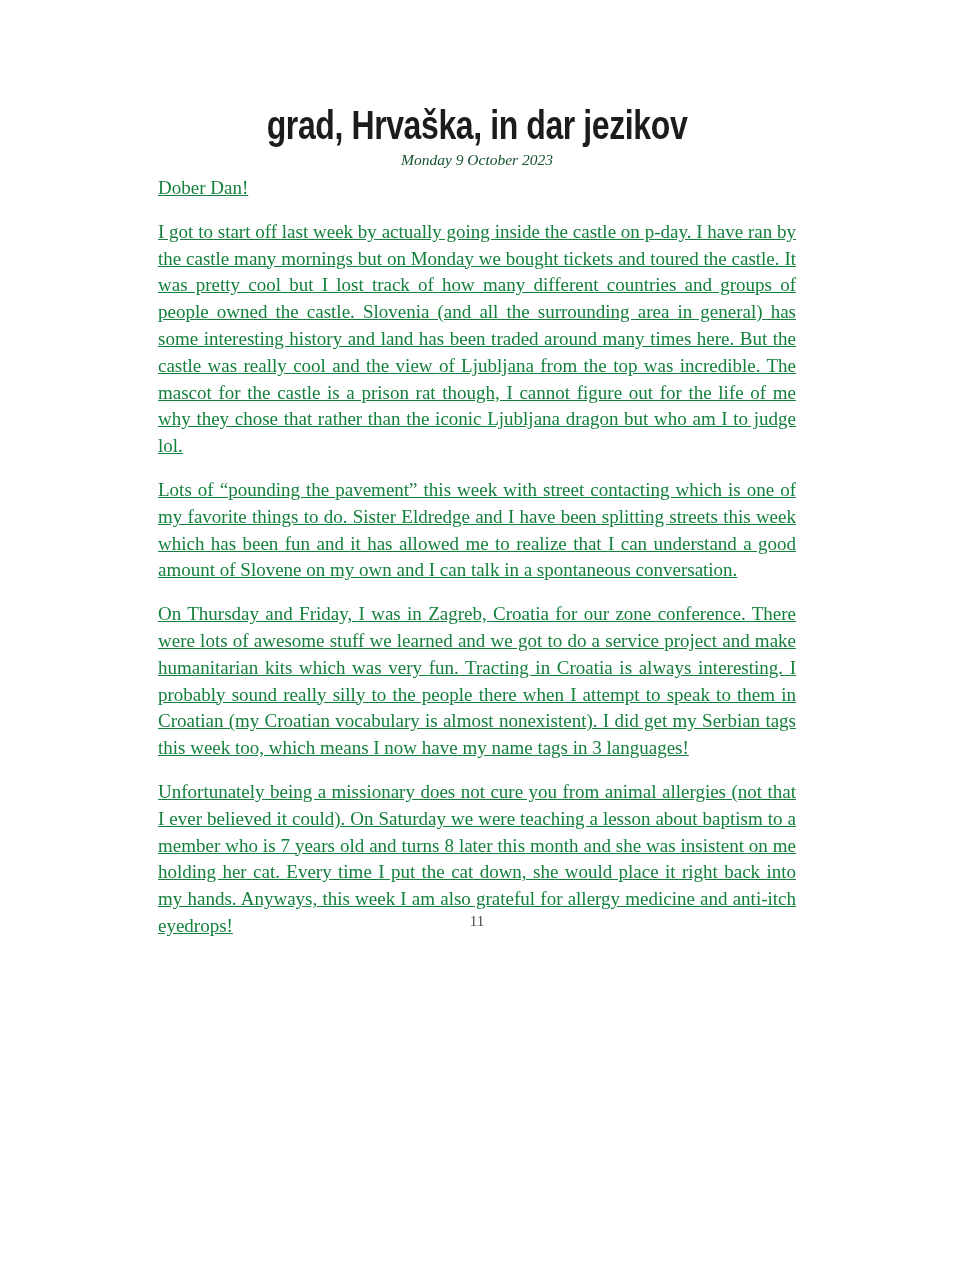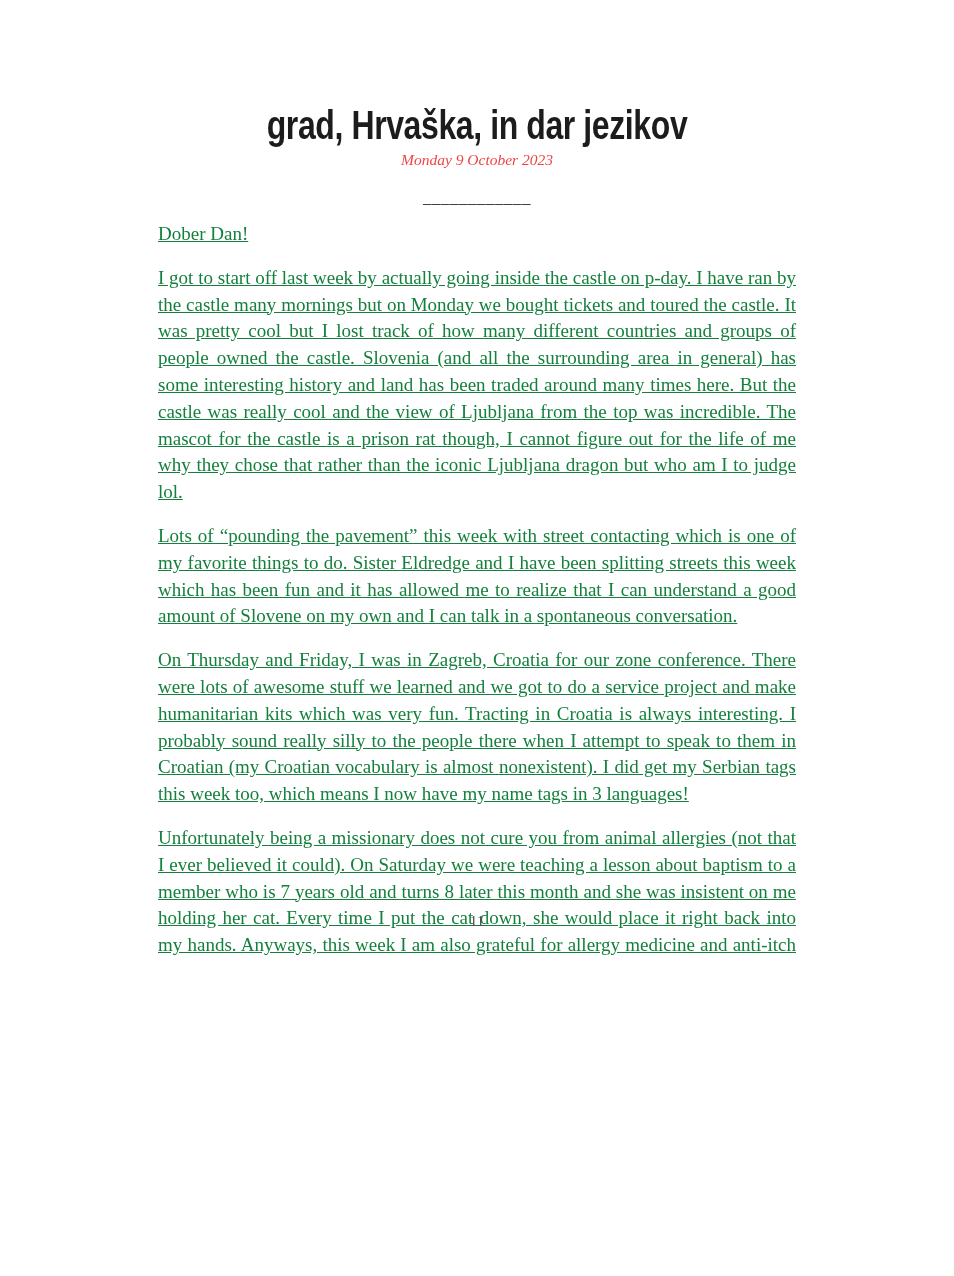--- a/index.html
+++ b/index.html
@@ -28,21 +28,21 @@
     text-align: center;
     margin: 0;
     transform: scaleX(0.8);
     transform-origin: 50% 50%;
     white-space: nowrap;
   }
   .date {
     font-family: "Liberation Serif", serif;
     font-style: italic;
     font-size: 15.5px;
-    color: #ef4444;
+    color: #14532d;
     text-align: center;
     margin-top: 4px;
   }
   .divider {
     text-align: center;
     margin-top: 12px;
     height: 34px;
     line-height: 34px;
   }
   .divider span {
@@ -76,23 +76,20 @@
 </style>
 </head>
 <body>
 
 <div class="page">
 
   <h1 class="title">grad, Hrvaška, in dar jezikov</h1>
 
   <div class="date">Monday 9 October 2023</div>
 
-  <div class="divider">
-    <span>____________</span>
-  </div>
 
   <div class="content">
     <p>Dober Dan!</p>
     <p>I got to start off last week by actually going inside the castle on p-day. I have ran by the castle many mornings but on Monday we bought tickets and toured the castle. It was pretty cool but I lost track of how many different countries and groups of people owned the castle. Slovenia (and all the surrounding area in general) has some interesting history and land has been traded around many times here. But the castle was really cool and the view of Ljubljana from the top was incredible. The mascot for the castle is a prison rat though, I cannot figure out for the life of me why they chose that rather than the iconic Ljubljana dragon but who am I to judge lol.</p>
     <p>Lots of “pounding the pavement” this week with street contacting which is one of my favorite things to do. Sister Eldredge and I have been splitting streets this week which has been fun and it has allowed me to realize that I can understand a good amount of Slovene on my own and I can talk in a spontaneous conversation.</p>
     <p>On Thursday and Friday, I was in Zagreb, Croatia for our zone conference. There were lots of awesome stuff we learned and we got to do a service project and make humanitarian kits which was very fun. Tracting in Croatia is always interesting. I probably sound really silly to the people there when I attempt to speak to them in Croatian (my Croatian vocabulary is almost nonexistent). I did get my Serbian tags this week too, which means I now have my name tags in 3 languages!</p>
     <p>Unfortunately being a missionary does not cure you from animal allergies (not that I ever believed it could). On Saturday we were teaching a lesson about baptism to a member who is 7 years old and turns 8 later this month and she was insistent on me holding her cat. Every time I put the cat down, she would place it right back into my hands. Anyways, this week I am also grateful for allergy medicine and anti-itch eyedrops!</p>
   </div>
 
   <div class="page-number">11</div>

